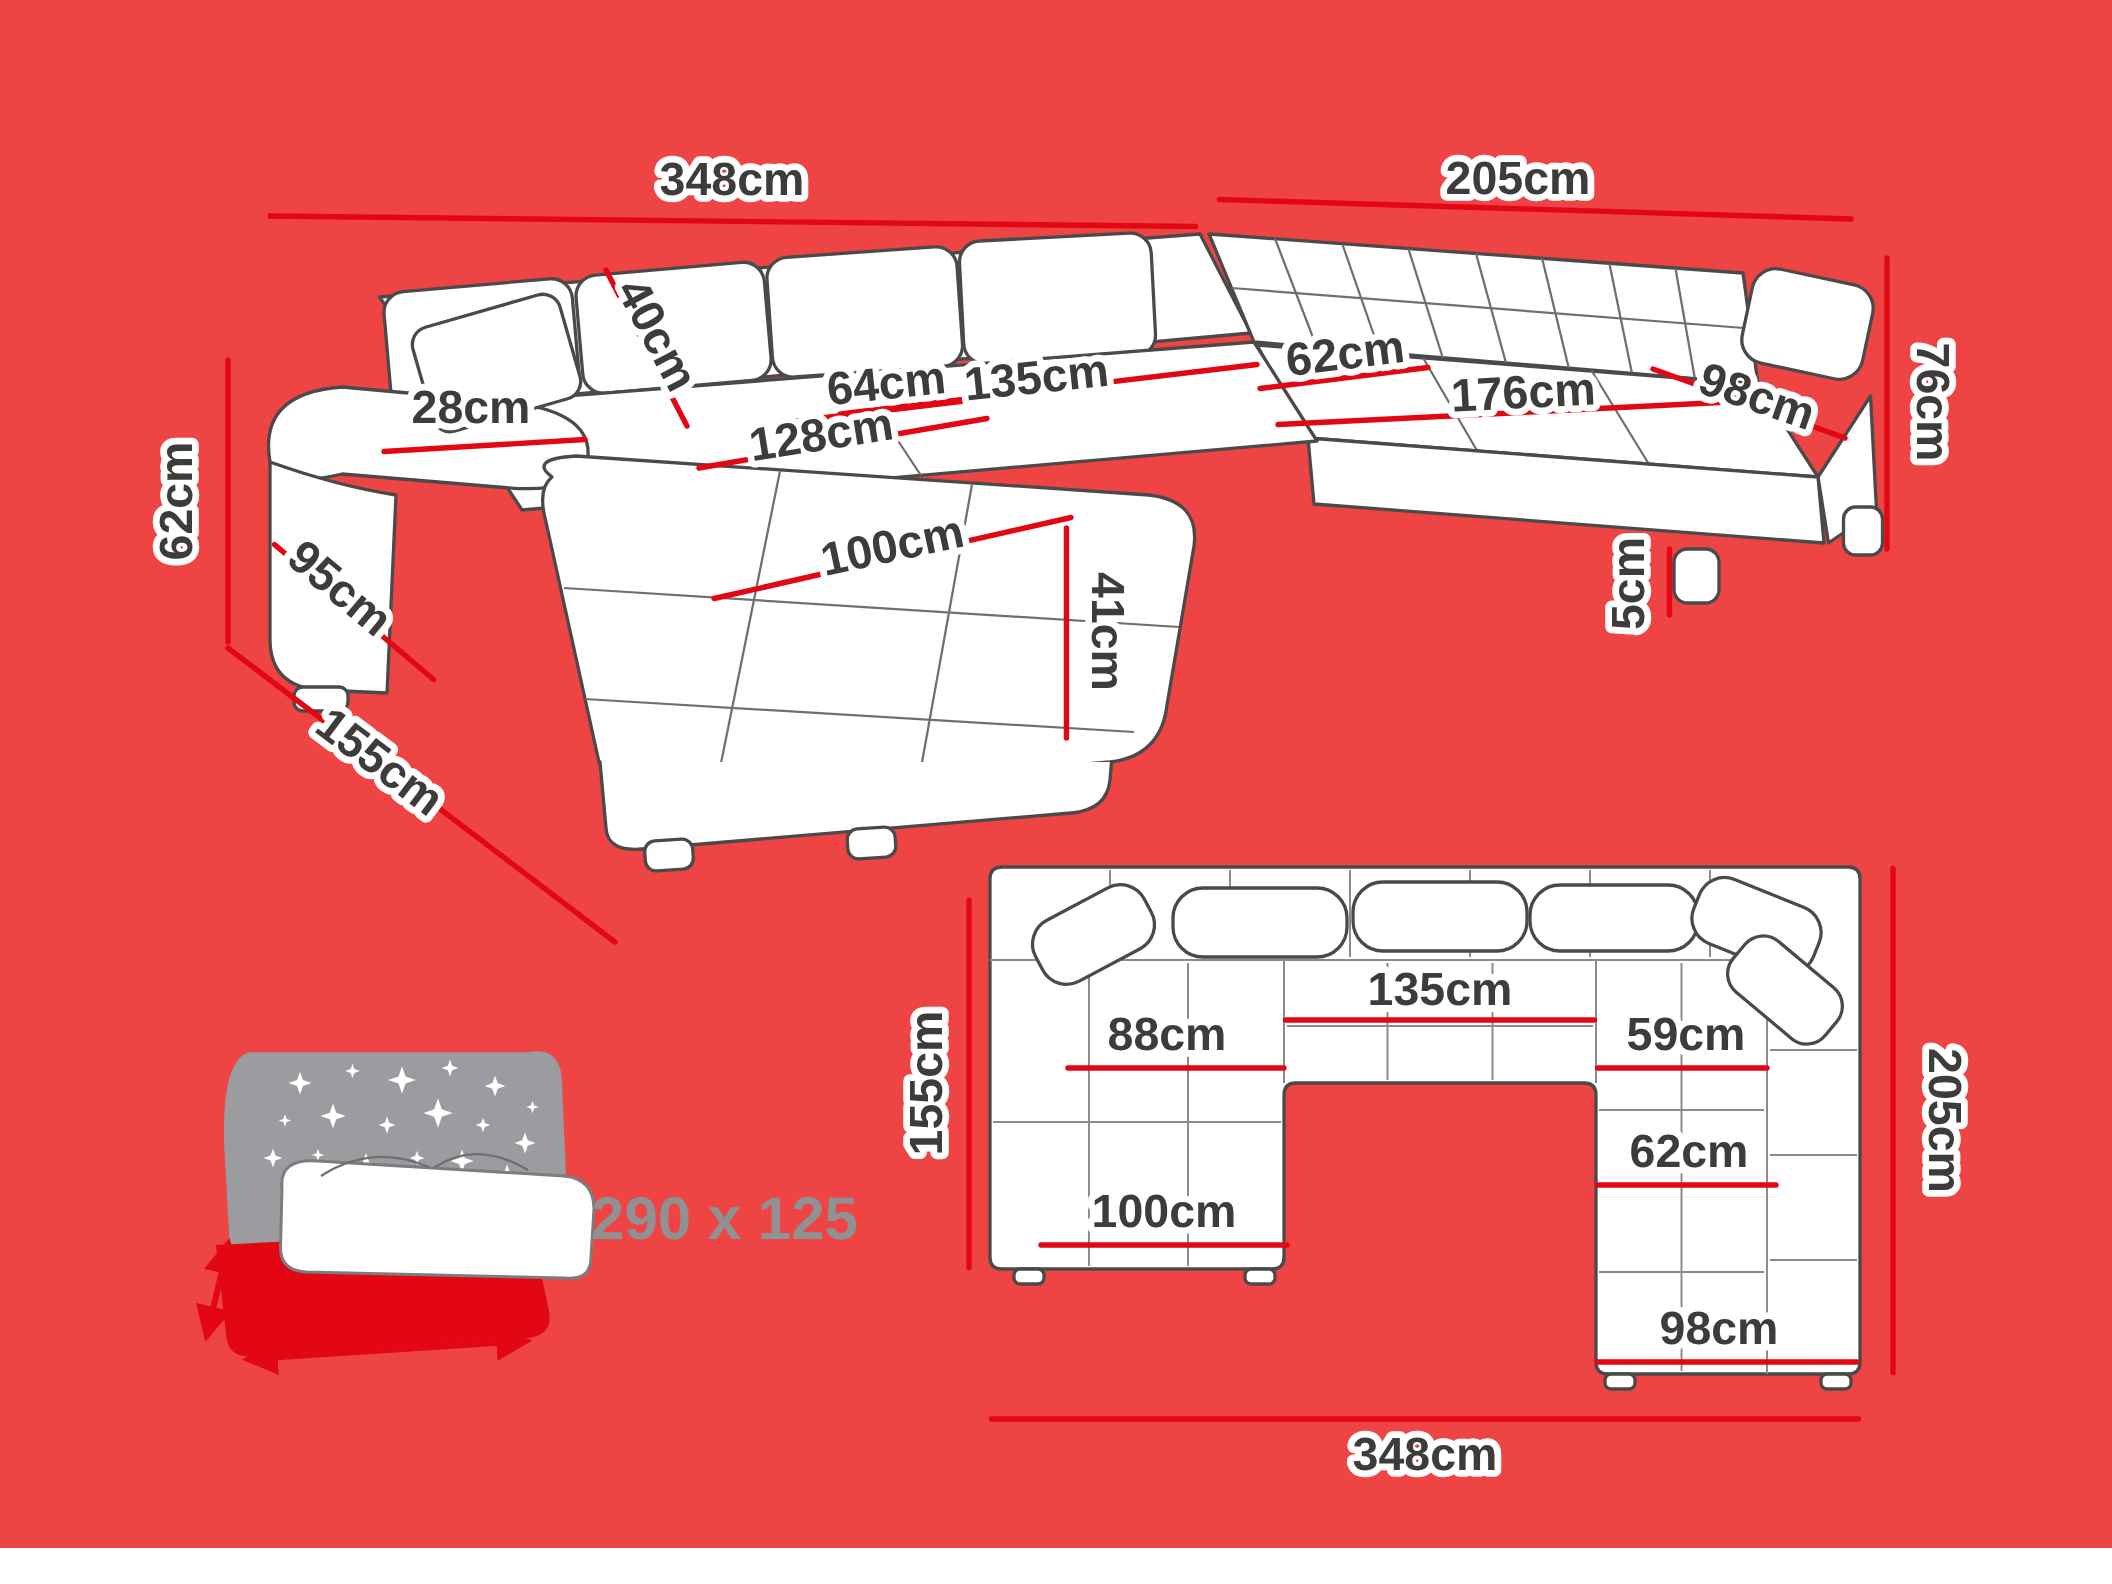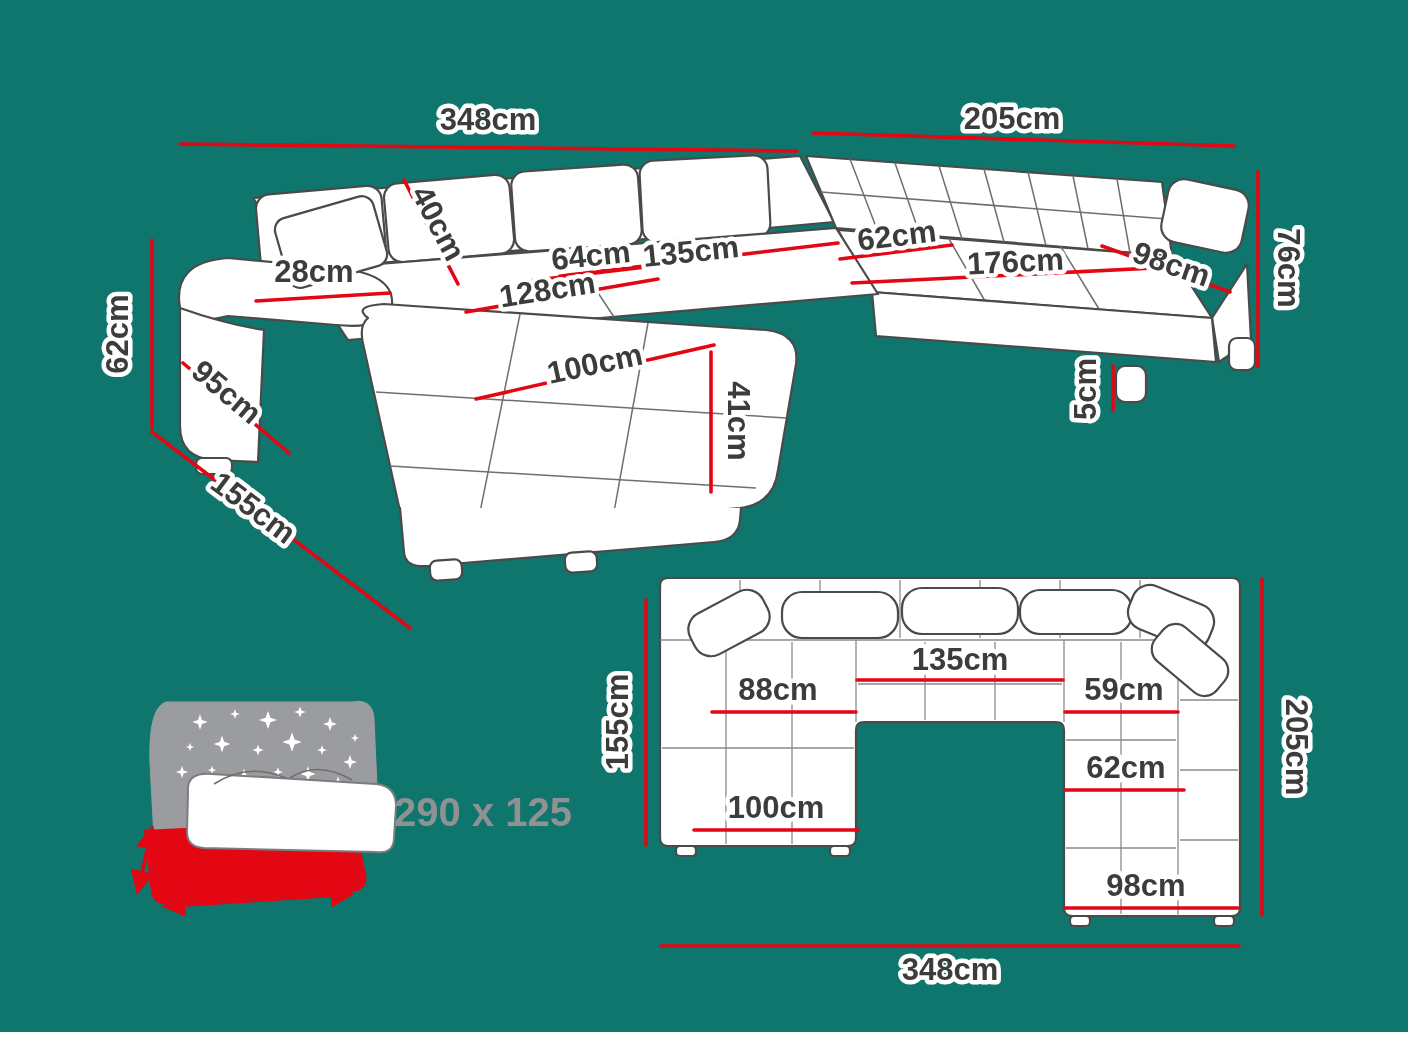--- a/index.html
+++ b/index.html
@@ -1,16 +1,16 @@
 <!DOCTYPE html>
 <html><head>
 <meta charset="utf-8">
 <style>
   html,body{margin:0;padding:0;background:#ffffff;}
-  .canvas{position:relative;width:1408px;height:1032px;background:#0f766e;overflow:hidden;
+  .canvas{position:relative;width:1408px;height:1032px;background:#ef4444;overflow:hidden;
           font-family:"Liberation Sans",sans-serif;}
   svg{position:absolute;left:0;top:0;}
   .art{stroke:#4a4a4a;stroke-width:2.2;fill:#ffffff;stroke-linejoin:round;stroke-linecap:round;}
   .tuft{stroke:#6f6f6f;stroke-width:1.5;fill:none;}
   .grid{stroke:#8a8a8a;stroke-width:1.3;fill:none;}
   .dimline{stroke:#e30613;stroke-width:3.6;fill:none;stroke-linecap:round;}
   .dim{font:700 31px "Liberation Sans",sans-serif;fill:#3c3c3b;
        paint-order:stroke;stroke:#ffffff;stroke-width:9px;stroke-linejoin:round;
        text-anchor:middle;}
   .bedlabel{font:700 40px "Liberation Sans",sans-serif;fill:#8f9193;text-anchor:middle;}

